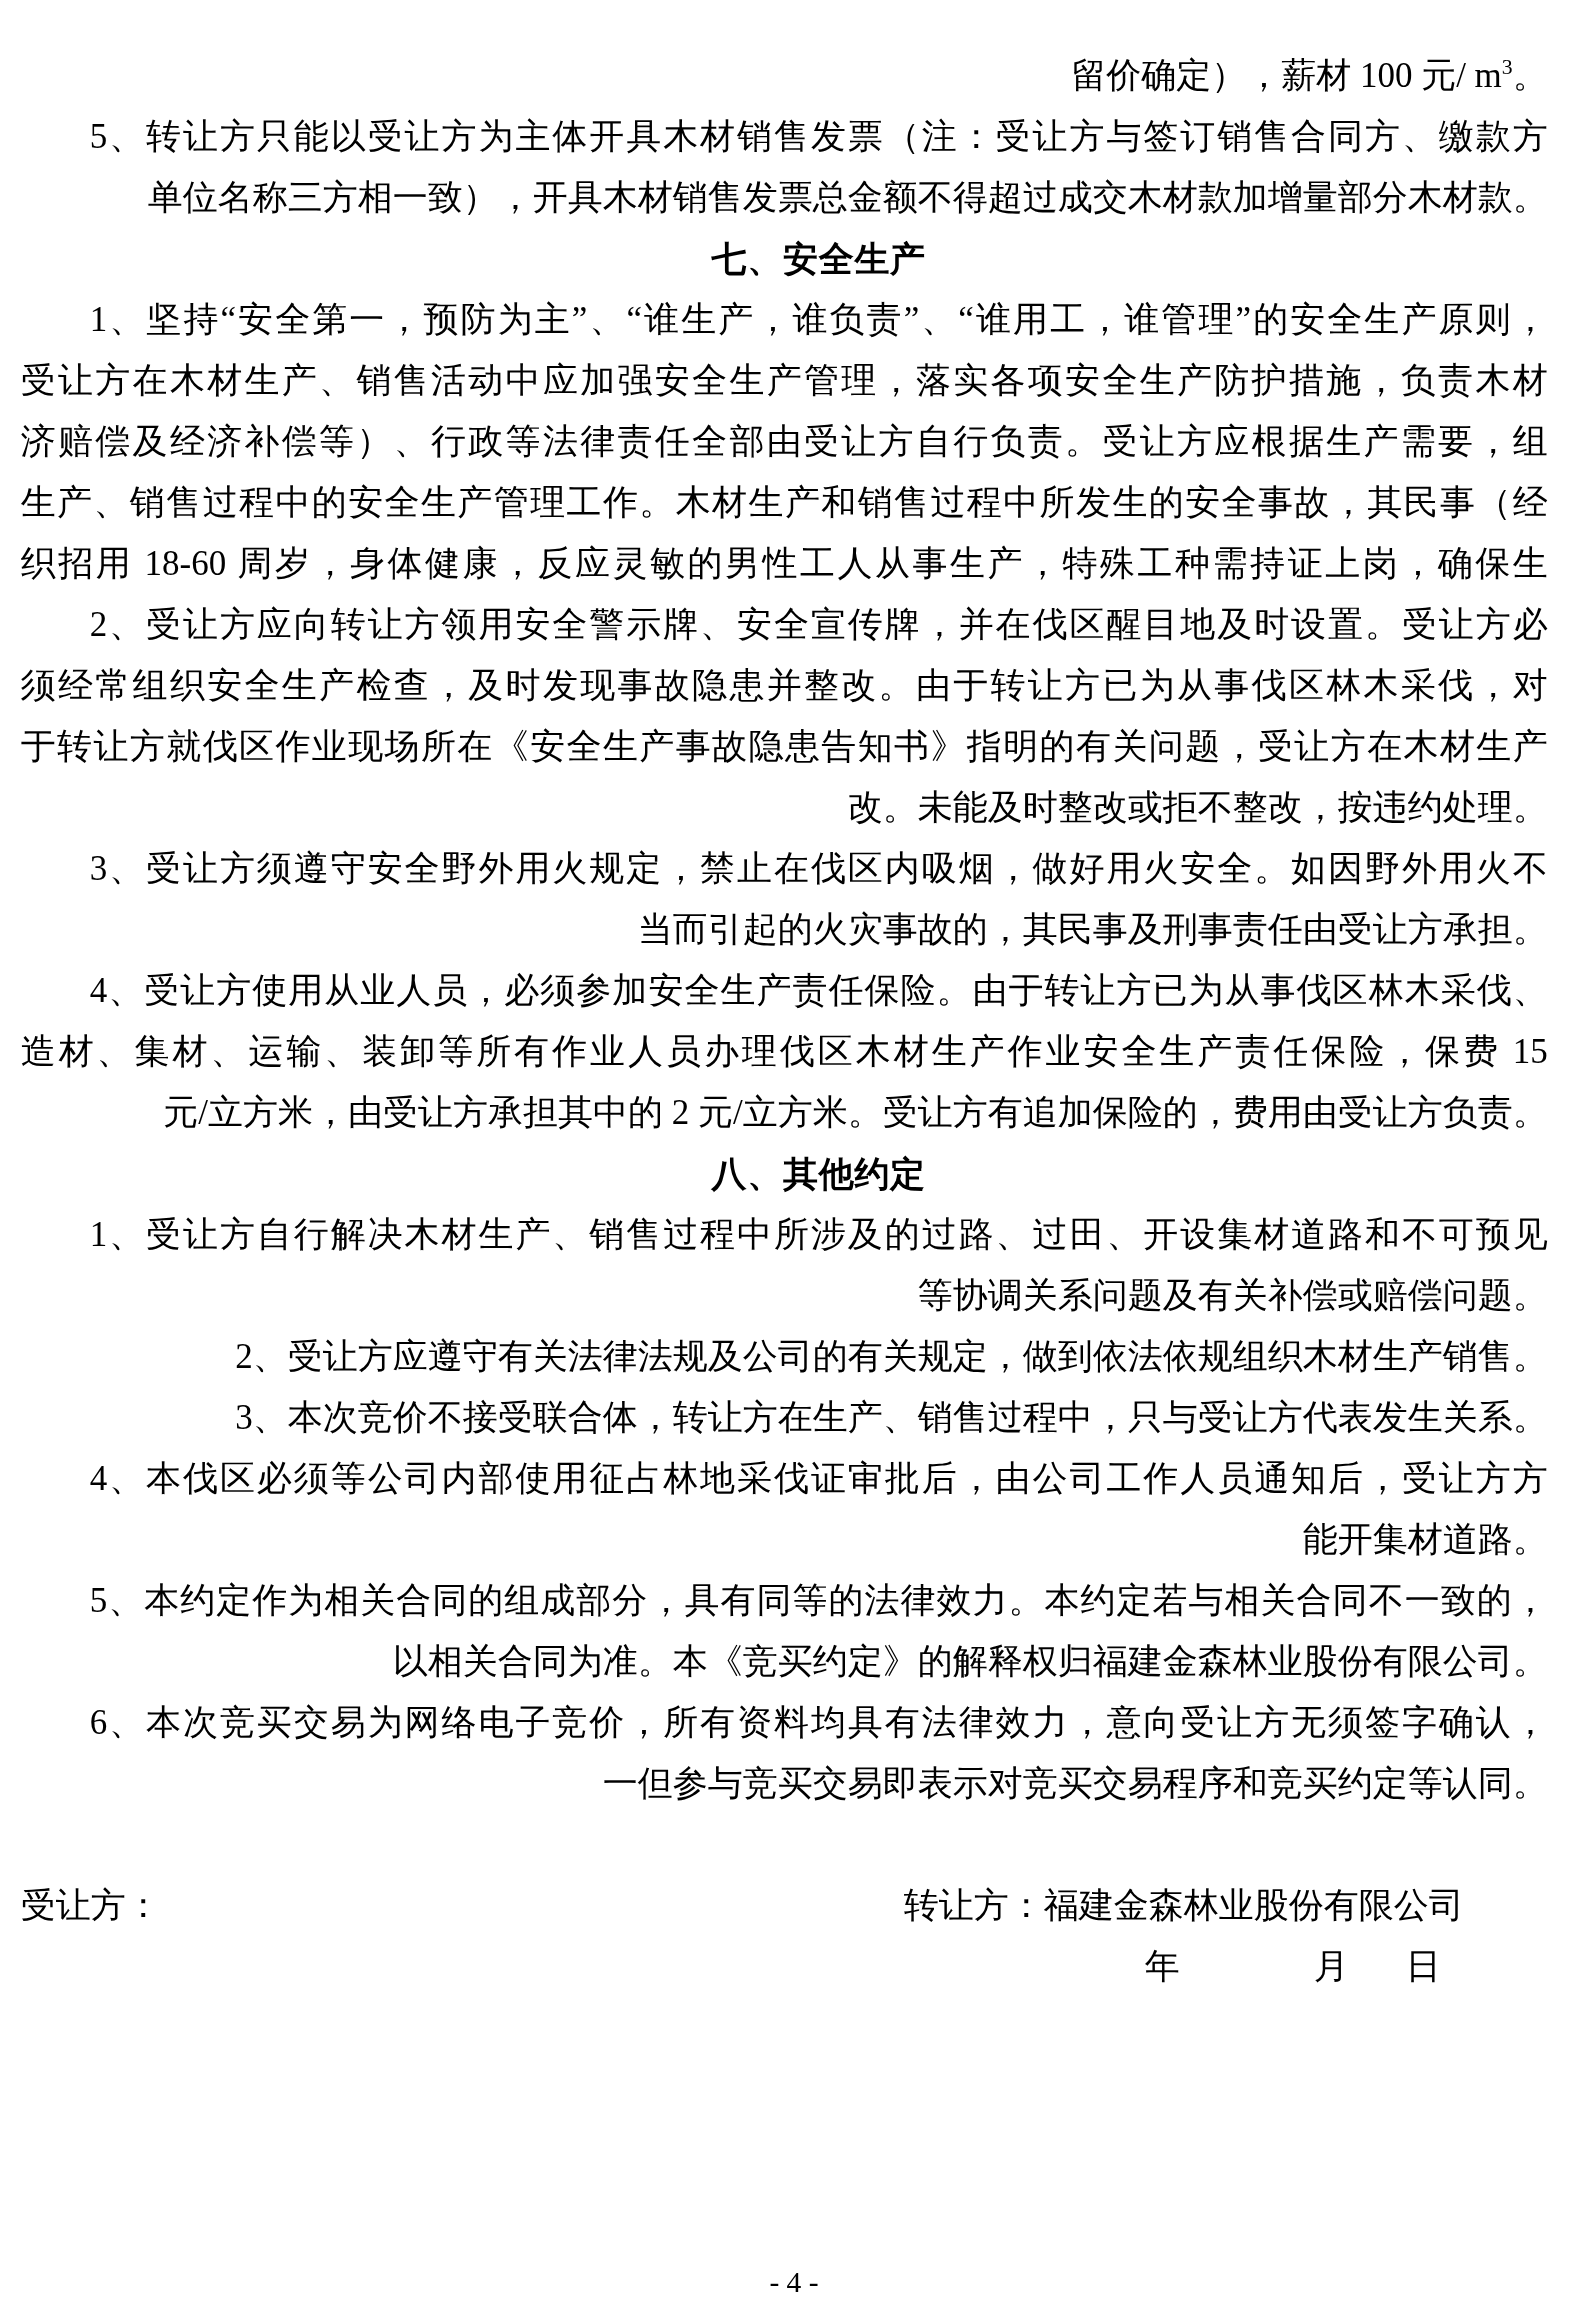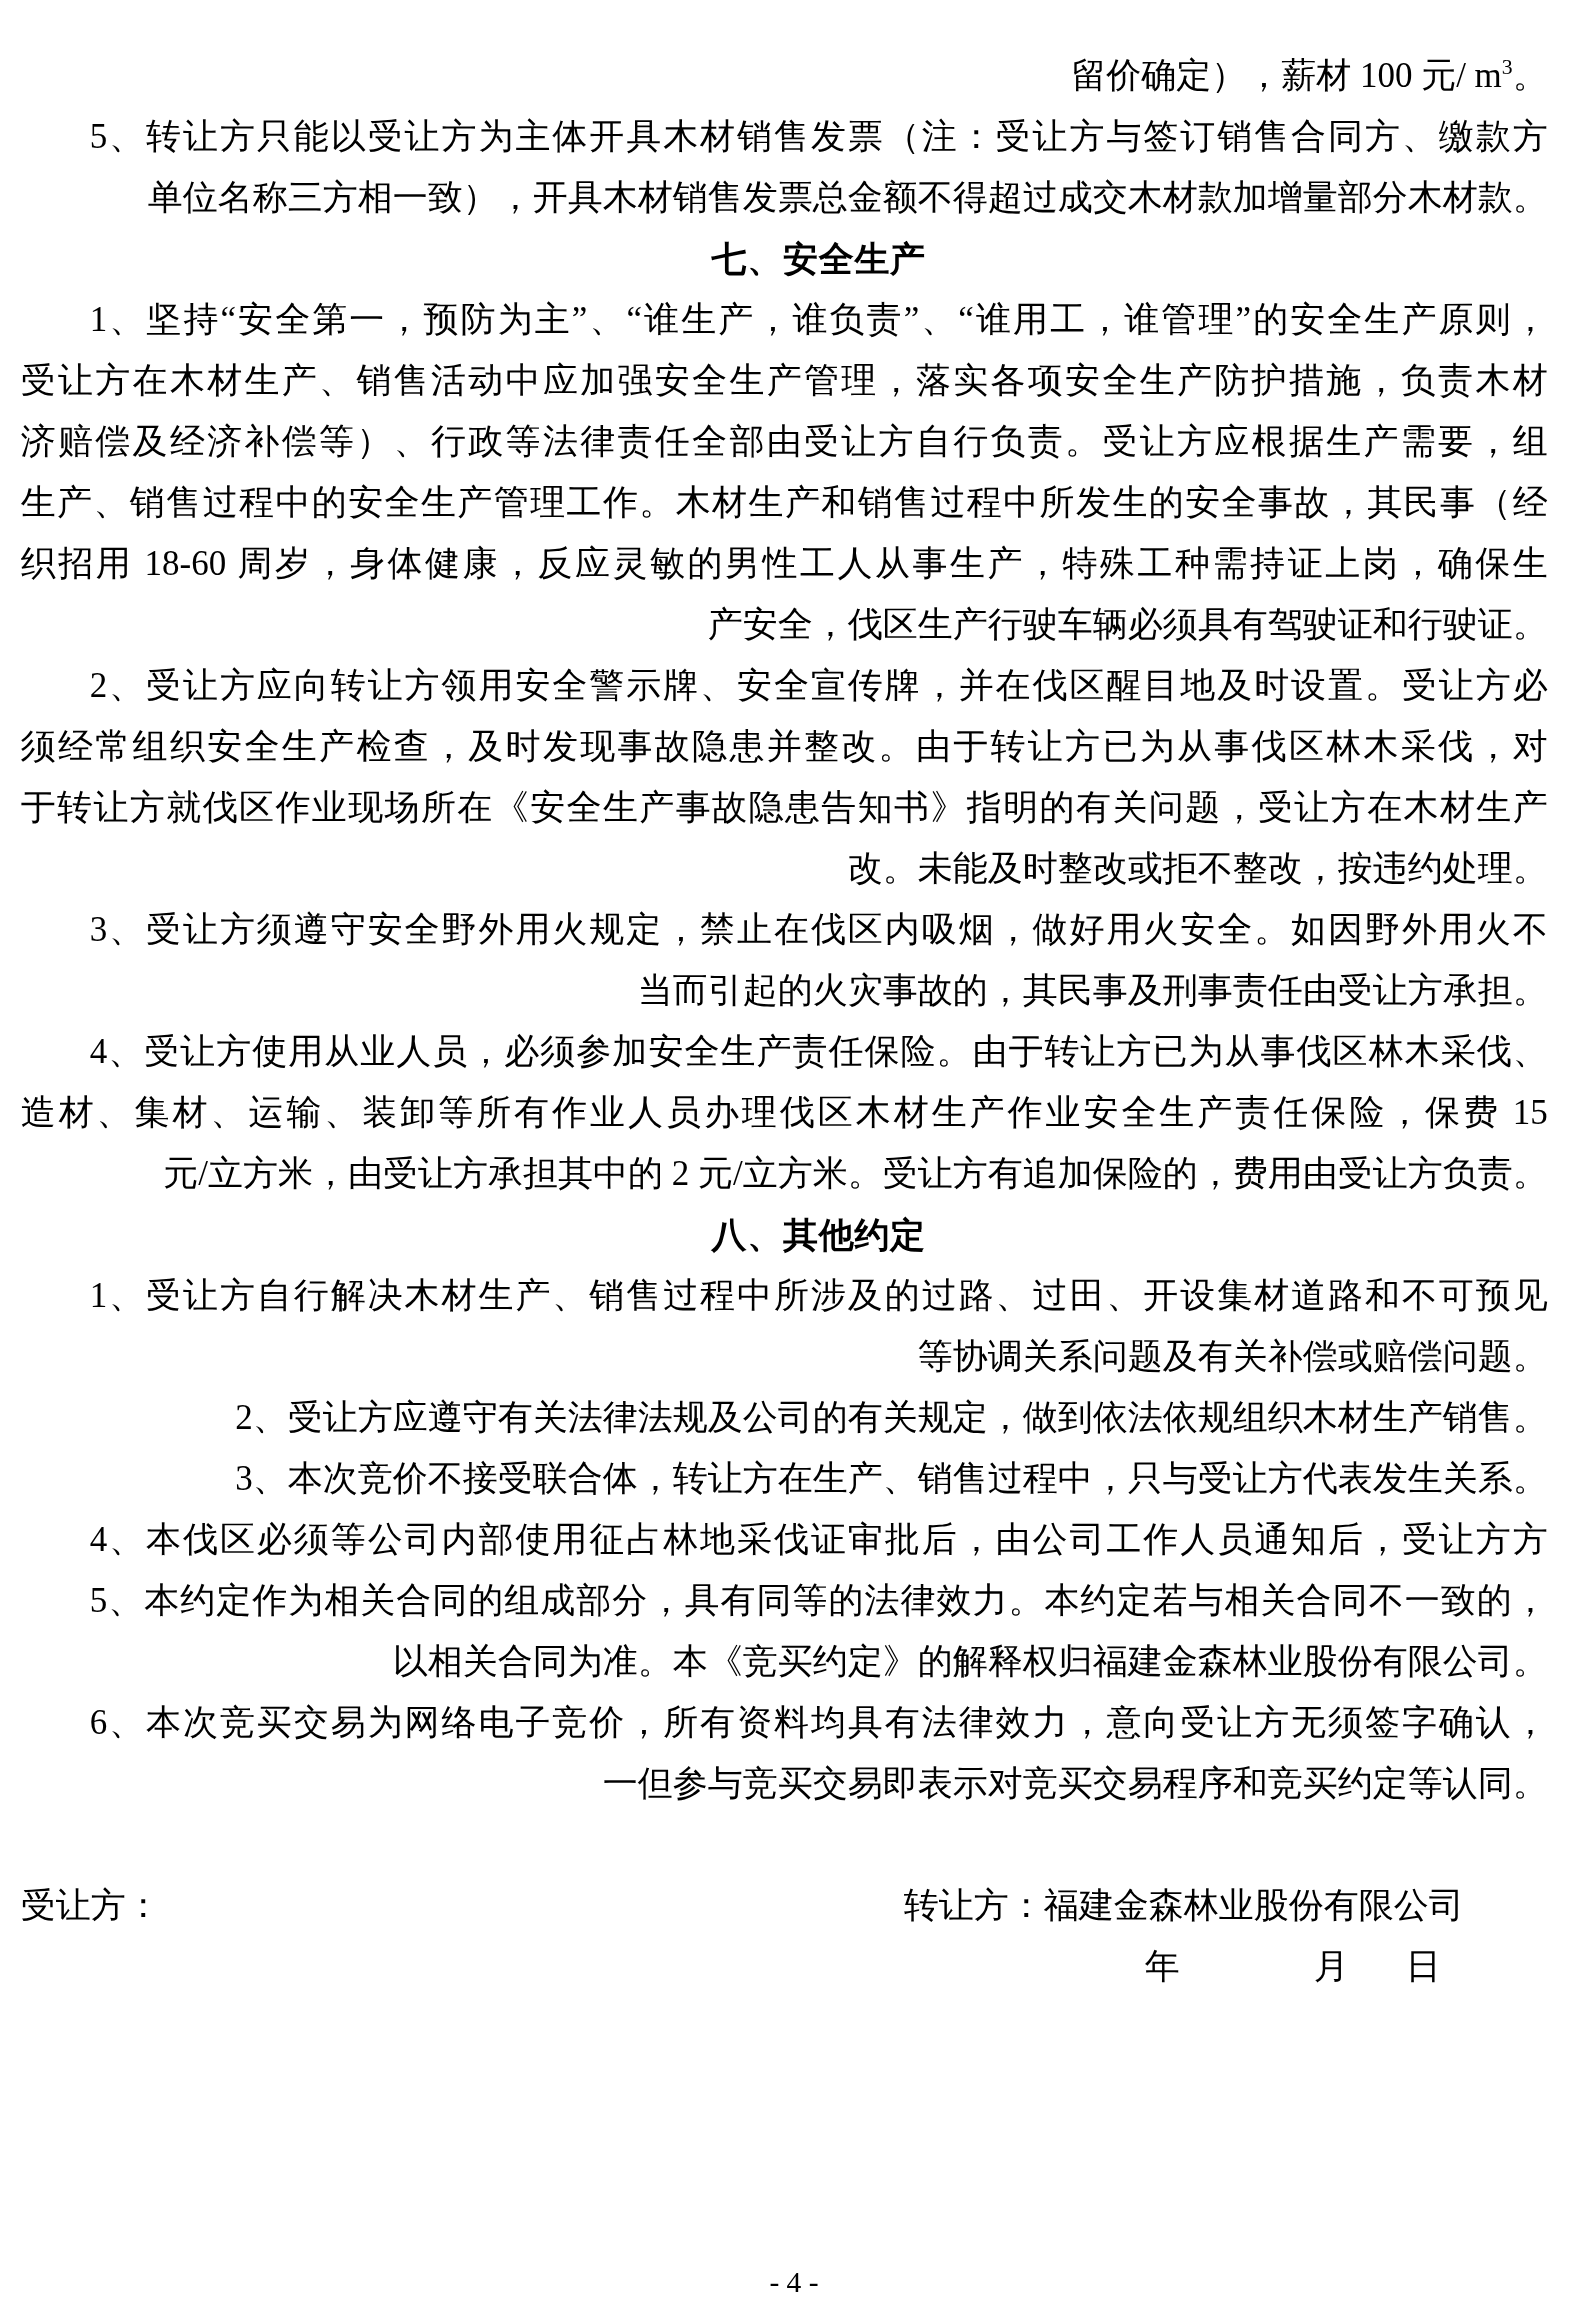--- a/index.html
+++ b/index.html
@@ -68,36 +68,36 @@
 
     <div class="line e"><span>留价确定），薪材 100 元/ m</span><sup>3</sup><span>。</span></div>
       <div class="line i">5、转让方只能以受让方为主体开具木材销售发票（注：受让方与签订销售合同方、缴款方</div>
       <div class="line e">单位名称三方相一致），开具木材销售发票总金额不得超过成交木材款加增量部分木材款。</div>
       <div class="line h">七、安全生产</div>
       <div class="line i">1、坚持“安全第一，预防为主”、“谁生产，谁负责”、“谁用工，谁管理”的安全生产原则，</div>
       <div class="line c">受让方在木材生产、销售活动中应加强安全生产管理，落实各项安全生产防护措施，负责木材</div>
       <div class="line c">济赔偿及经济补偿等）、行政等法律责任全部由受让方自行负责。受让方应根据生产需要，组</div>
       <div class="line c">生产、销售过程中的安全生产管理工作。木材生产和销售过程中所发生的安全事故，其民事（经</div>
       <div class="line c">织招用 18-60 周岁，身体健康，反应灵敏的男性工人从事生产，特殊工种需持证上岗，确保生</div>
-      <div class="line e">产安全，伐区生产行驶车辆必须具有驾驶证和行驶证。</div>
       <div class="line i">2、受让方应向转让方领用安全警示牌、安全宣传牌，并在伐区醒目地及时设置。受让方必</div>
       <div class="line c">须经常组织安全生产检查，及时发现事故隐患并整改。由于转让方已为从事伐区林木采伐，对</div>
       <div class="line c">于转让方就伐区作业现场所在《安全生产事故隐患告知书》指明的有关问题，受让方在木材生产</div>
       <div class="line e">改。未能及时整改或拒不整改，按违约处理。</div>
       <div class="line i">3、受让方须遵守安全野外用火规定，禁止在伐区内吸烟，做好用火安全。如因野外用火不</div>
       <div class="line e">当而引起的火灾事故的，其民事及刑事责任由受让方承担。</div>
       <div class="line i">4、受让方使用从业人员，必须参加安全生产责任保险。由于转让方已为从事伐区林木采伐、</div>
       <div class="line c">造材、集材、运输、装卸等所有作业人员办理伐区木材生产作业安全生产责任保险，保费 15</div>
       <div class="line e">元/立方米，由受让方承担其中的 2 元/立方米。受让方有追加保险的，费用由受让方负责。</div>
       <div class="line h">八、其他约定</div>
       <div class="line i">1、受让方自行解决木材生产、销售过程中所涉及的过路、过田、开设集材道路和不可预见</div>
       <div class="line e">等协调关系问题及有关补偿或赔偿问题。</div>
       <div class="line ie">2、受让方应遵守有关法律法规及公司的有关规定，做到依法依规组织木材生产销售。</div>
       <div class="line ie">3、本次竞价不接受联合体，转让方在生产、销售过程中，只与受让方代表发生关系。</div>
       <div class="line i">4、本伐区必须等公司内部使用征占林地采伐证审批后，由公司工作人员通知后，受让方方</div>
+      <div class="line e">能开集材道路。</div>
       <div class="line i">5、本约定作为相关合同的组成部分，具有同等的法律效力。本约定若与相关合同不一致的，</div>
       <div class="line e">以相关合同为准。本《竞买约定》的解释权归福建金森林业股份有限公司。</div>
       <div class="line i">6、本次竞买交易为网络电子竞价，所有资料均具有法律效力，意向受让方无须签字确认，</div>
       <div class="line e">一但参与竞买交易即表示对竞买交易程序和竞买约定等认同。</div>
       <div class="line blank"></div>
       <div class="line sig">
       <span>受让方：</span>
       <span class="sig-right">转让方：福建金森林业股份有限公司</span>
     </div>
     <div class="line date">

